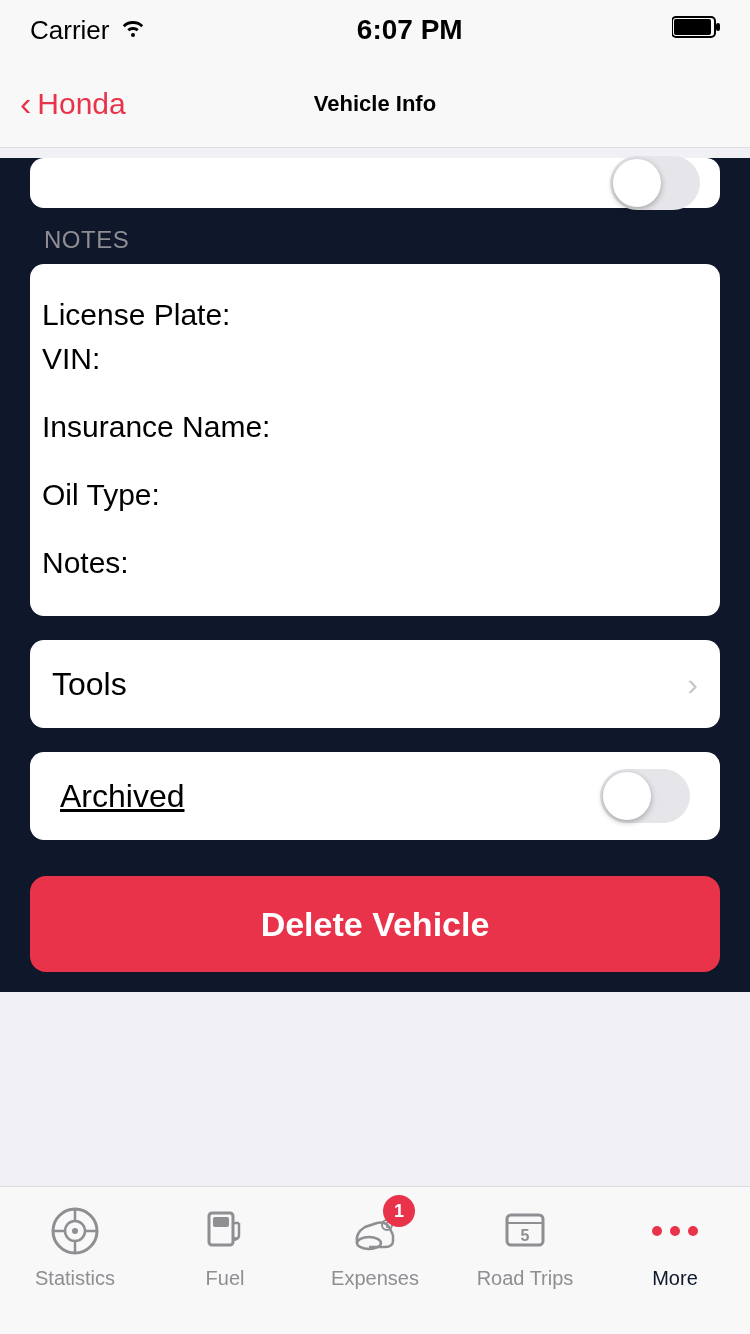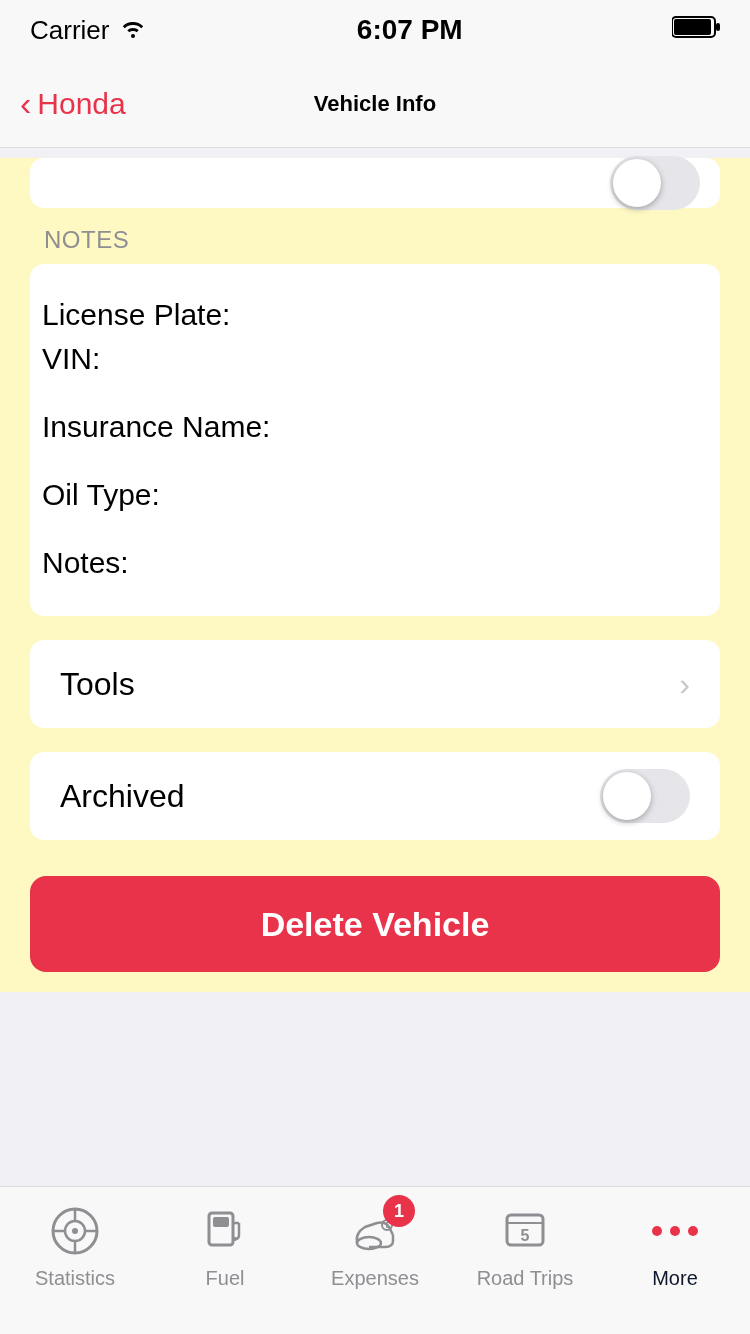--- a/index.html
+++ b/index.html
@@ -20,21 +20,20 @@
       background: #f8f8f8;
       display: flex;
       align-items: center;
       justify-content: space-between;
       padding: 0 30px;
     }
     .status-carrier {
       font-size: 26px;
       font-weight: 500;
       display: flex;
-      align-items: center;
       gap: 10px;
     }
     .wifi-icon {
       font-size: 22px;
     }
     .status-time {
       font-size: 28px;
       font-weight: 600;
     }
     .battery-icon {
@@ -73,21 +72,21 @@
       font-size: 30px;
     }
     .nav-title {
       font-size: 22px;
       font-weight: 600;
       color: #000;
     }
 
     
     .content {
-      background: #fef9c3;
+      background: #0f172a;
       padding-bottom: 20px;
     }
 
     
     .top-partial {
       background: #fff;
       margin: 0 30px;
       border-radius: 14px;
       height: 50px;
       display: flex;
@@ -140,21 +139,21 @@
     }
     .notes-spacer {
       height: 24px;
     }
 
     
     .row-card {
       background: #fff;
       margin: 24px 30px 0;
       border-radius: 14px;
-      padding: 0 30px;
+      padding: 0 22px;
       height: 88px;
       display: flex;
       align-items: center;
       justify-content: space-between;
     }
     .row-label {
       font-size: 32px;
       color: #000;
     }
     .row-chevron {
@@ -165,20 +164,21 @@
     
     .archived-card {
       background: #fff;
       margin: 24px 30px 0;
       border-radius: 14px;
       padding: 0 30px;
       height: 88px;
       display: flex;
       align-items: center;
       justify-content: space-between;
+      text-decoration: underline;
     }
     .archived-label {
       font-size: 32px;
       color: #000;
     }
 
     
     .delete-btn {
       margin: 36px 30px 0;
       background: #e8334a;

